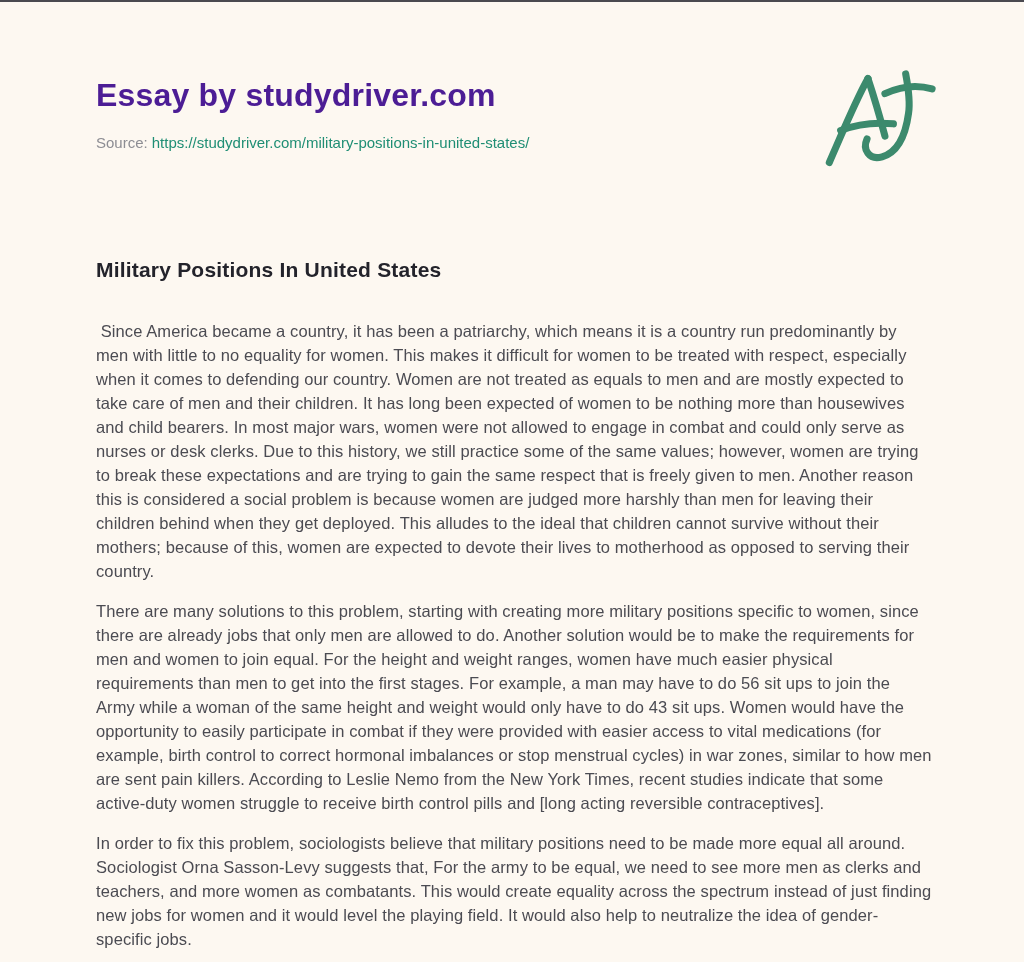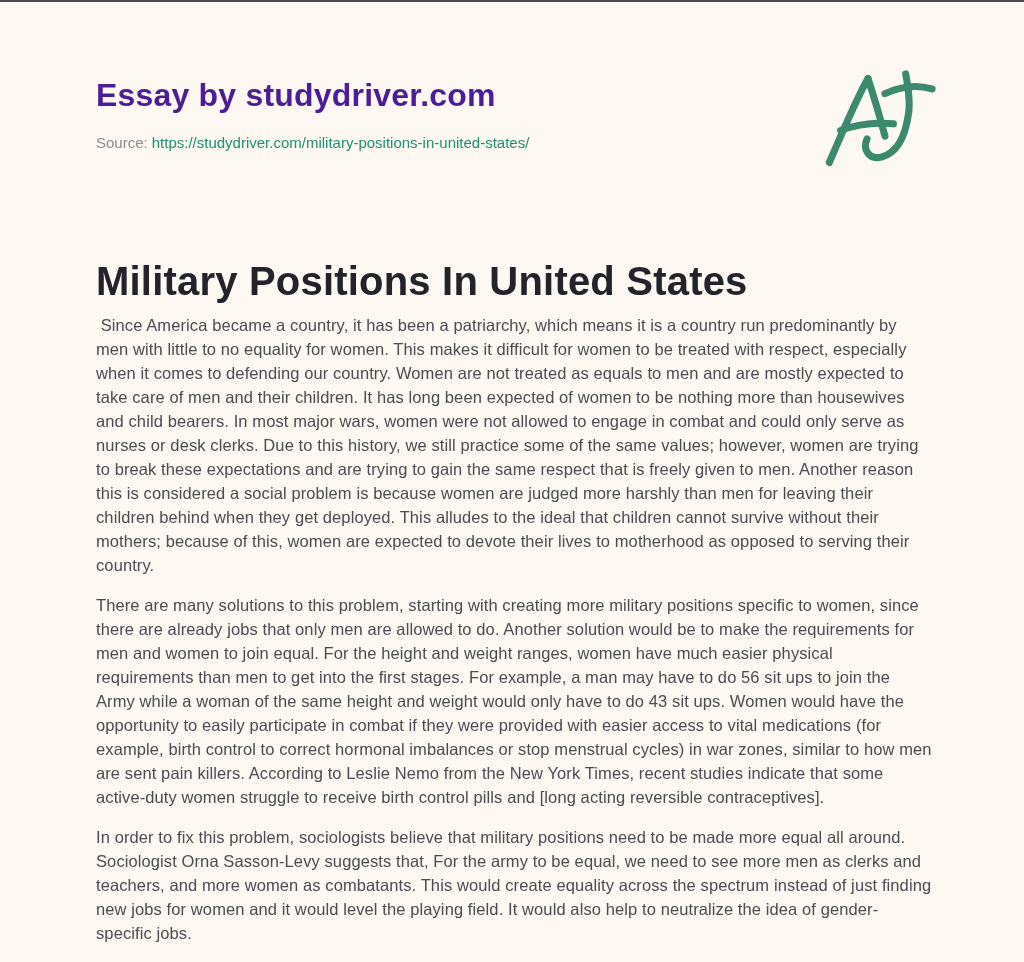--- a/index.html
+++ b/index.html
@@ -48,28 +48,28 @@
     top: -12px;
     right: -18px;
     width: 132px;
     height: 114px;
   }
   .logo svg { width: 100%; height: 100%; display: block; }
   main.essay {
     margin-top: 104px;
   }
   h2.essay-title {
-    font-size: 40px;
+    font-size: 21px;
     line-height: 1.2;
     font-weight: bold;
     color: #23232b;
     letter-spacing: 0.2px;
   }
   .essay-body {
-    margin-top: 8px;
+    margin-top: 36px;
     max-width: 838px;
   }
   .essay-body p {
     font-size: 16.5px;
     line-height: 24px;
     color: #4b4b52;
     margin-bottom: 16px;
     white-space: pre-wrap;
     letter-spacing: 0.1px;
   }

